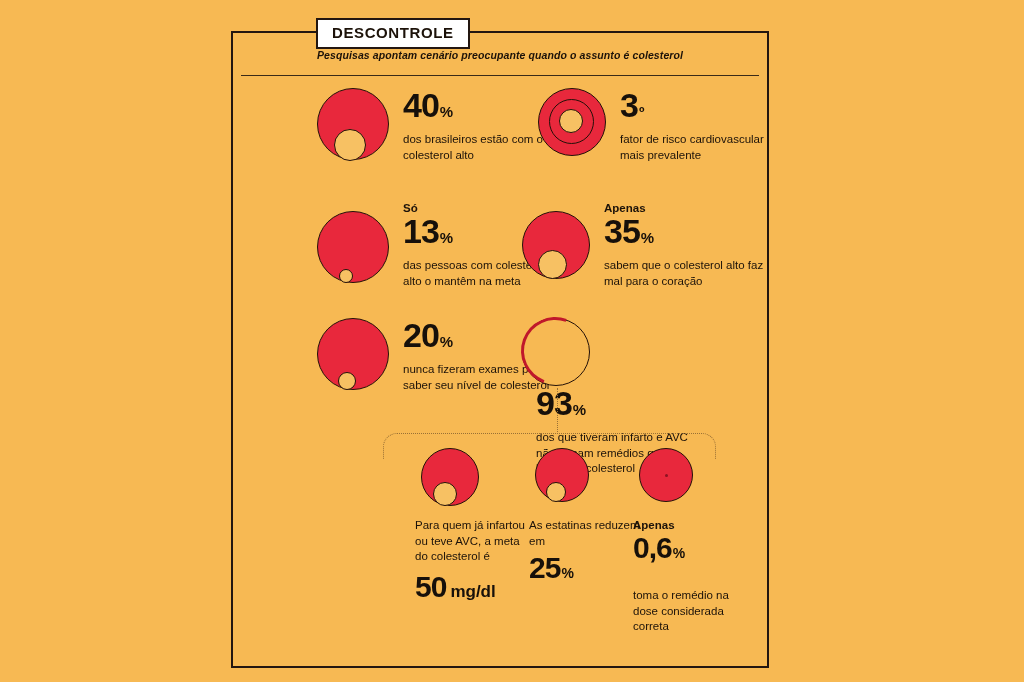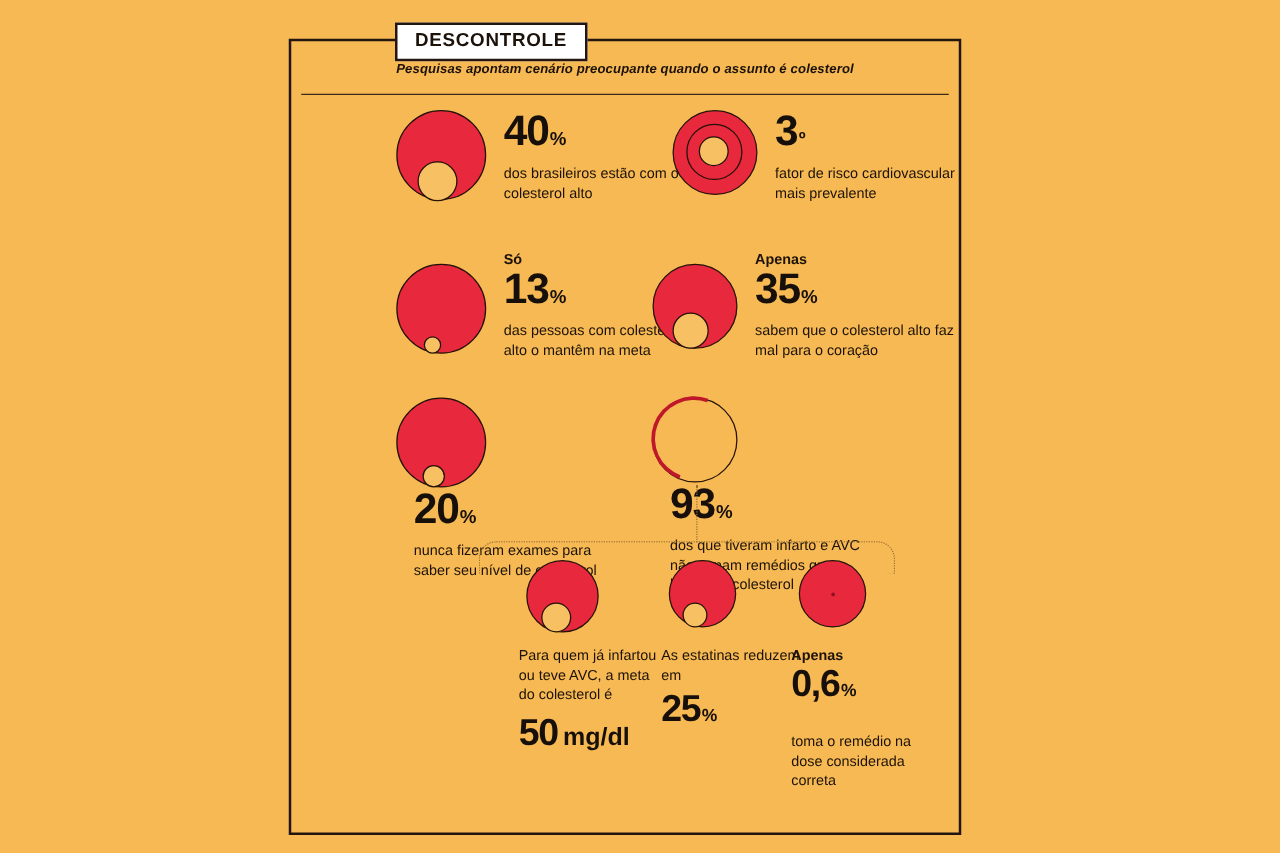--- a/index.html
+++ b/index.html
@@ -151,21 +151,21 @@
   }
   .bottom-item .cwrap{
     position:relative;
     height:62px;
     margin-left:6px;
   }
   .bottom-item .pre{ margin-top:2px;}
   .bottom-item .desc{ max-width:120px;}
   .bottom-item .bignum{ font-size:30px;line-height:32px;}
   .bottom-item .bignum .unit{ font-size:14px;}
-  .mgdl{ font-size:20px; letter-spacing:0; margin-left:4px;}
+  .mgdl{ font-size:17px; letter-spacing:0; margin-left:4px;}
 </style>
 </head>
 <body>
 
 <div class="poster">
 
   <div class="subtitle">Pesquisas apontam cenário preocupante quando o assunto é colesterol</div>
   <div class="hrule"></div>
 
   <div class="stat" style="left:84px;top:55px;">
@@ -220,21 +220,21 @@
     </div>
     <div class="txt">
       <div class="pre">Apenas</div>
       <div class="bignum">
         <span>35</span><span class="unit">%</span>
       </div>
       <div class="desc">sabem que o colesterol alto faz mal para o coração</div>
     </div>
   </div>
 
-  <div class="stat" style="left:84px;top:285px;flex-direction:column;">
+  <div class="stat" style="left:84px;top:285px;">
     <div class="circle-wrap">
       <div class="disc" style="width:72px;height:72px;">
         <div class="inner" style="width:18px;height:18px;left:20px;bottom:-1px;"></div>
       </div>
     </div>
     <div class="txt">
       <div class="bignum">
         <span>20</span><span class="unit">%</span>
       </div>
       <div class="desc">nunca fizeram exames para saber seu nível de colesterol</div>

